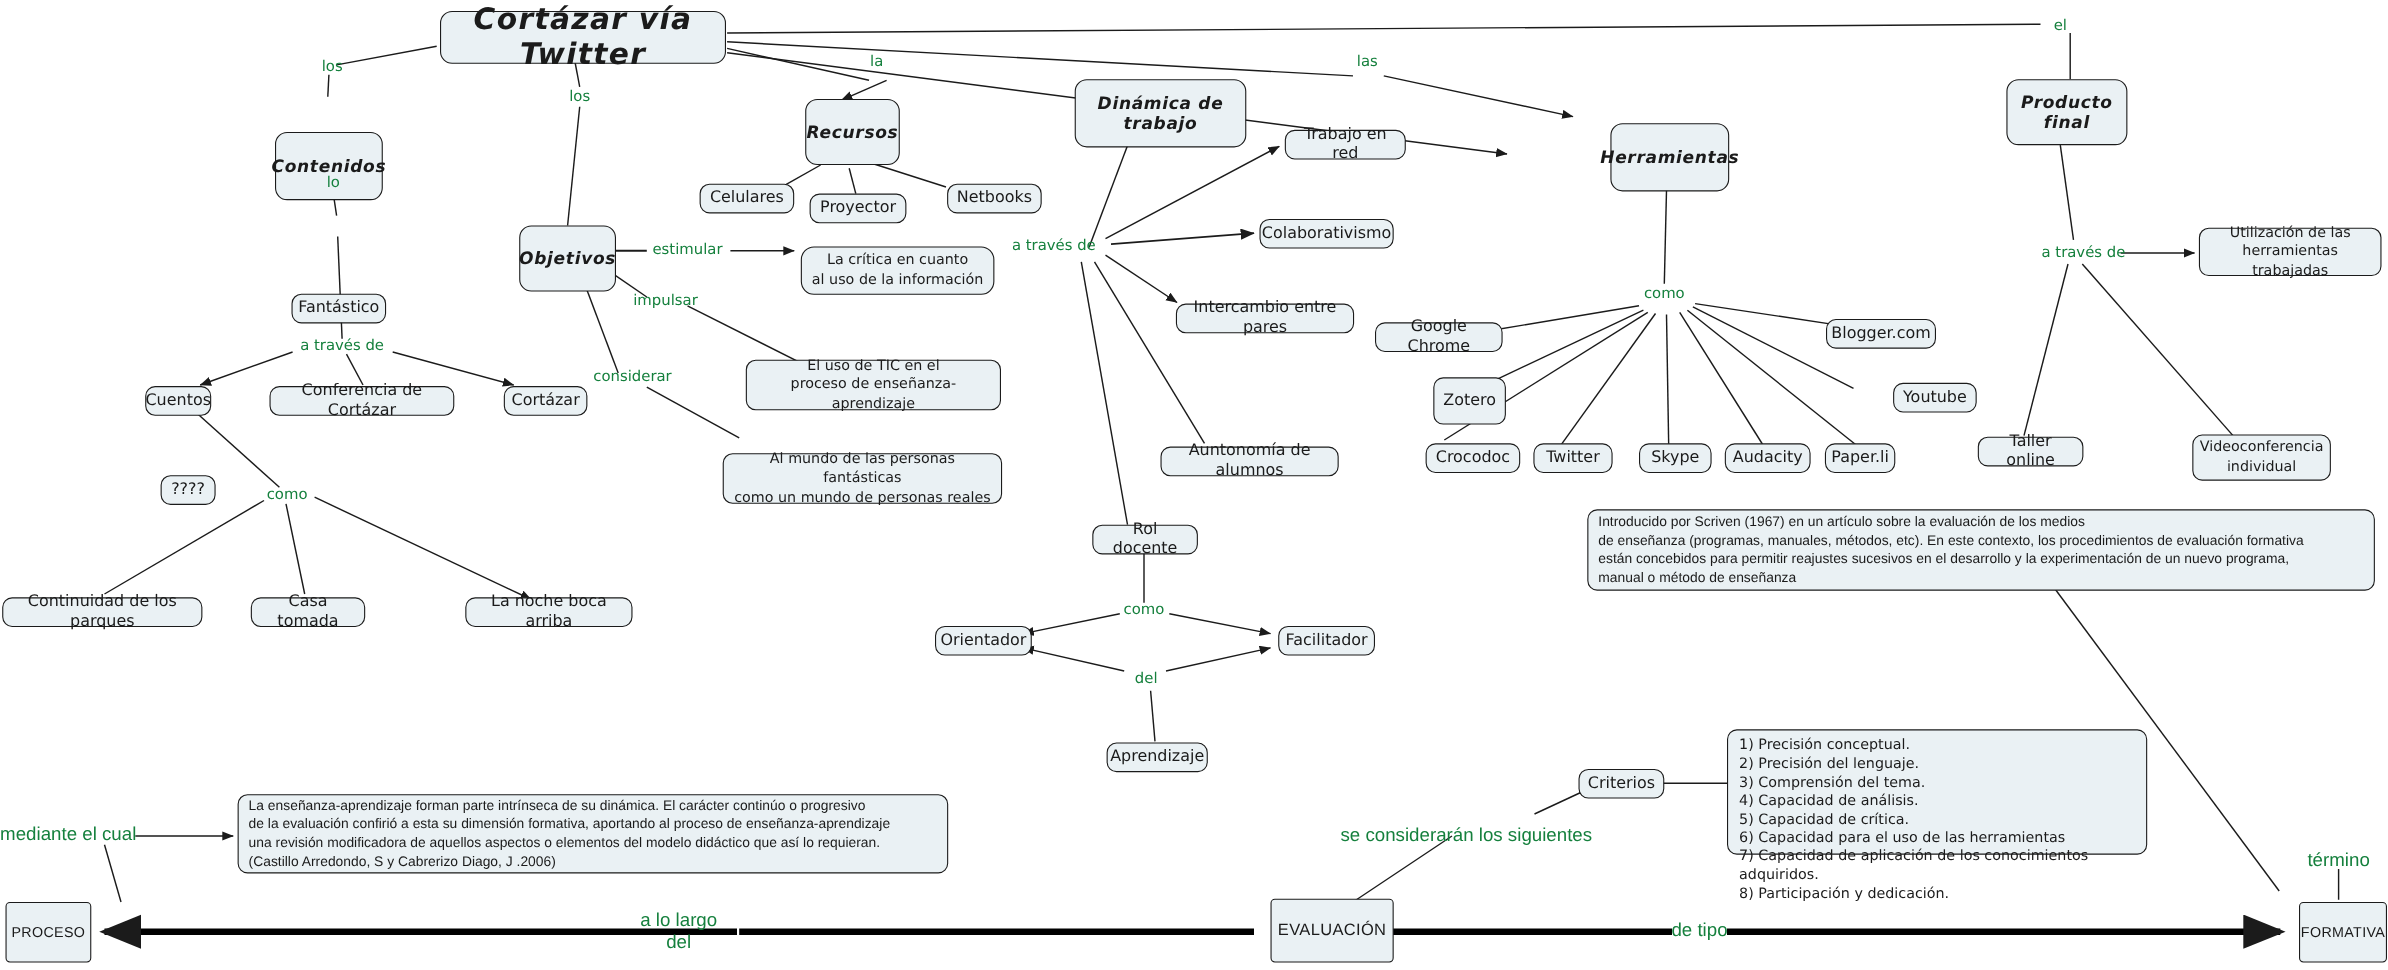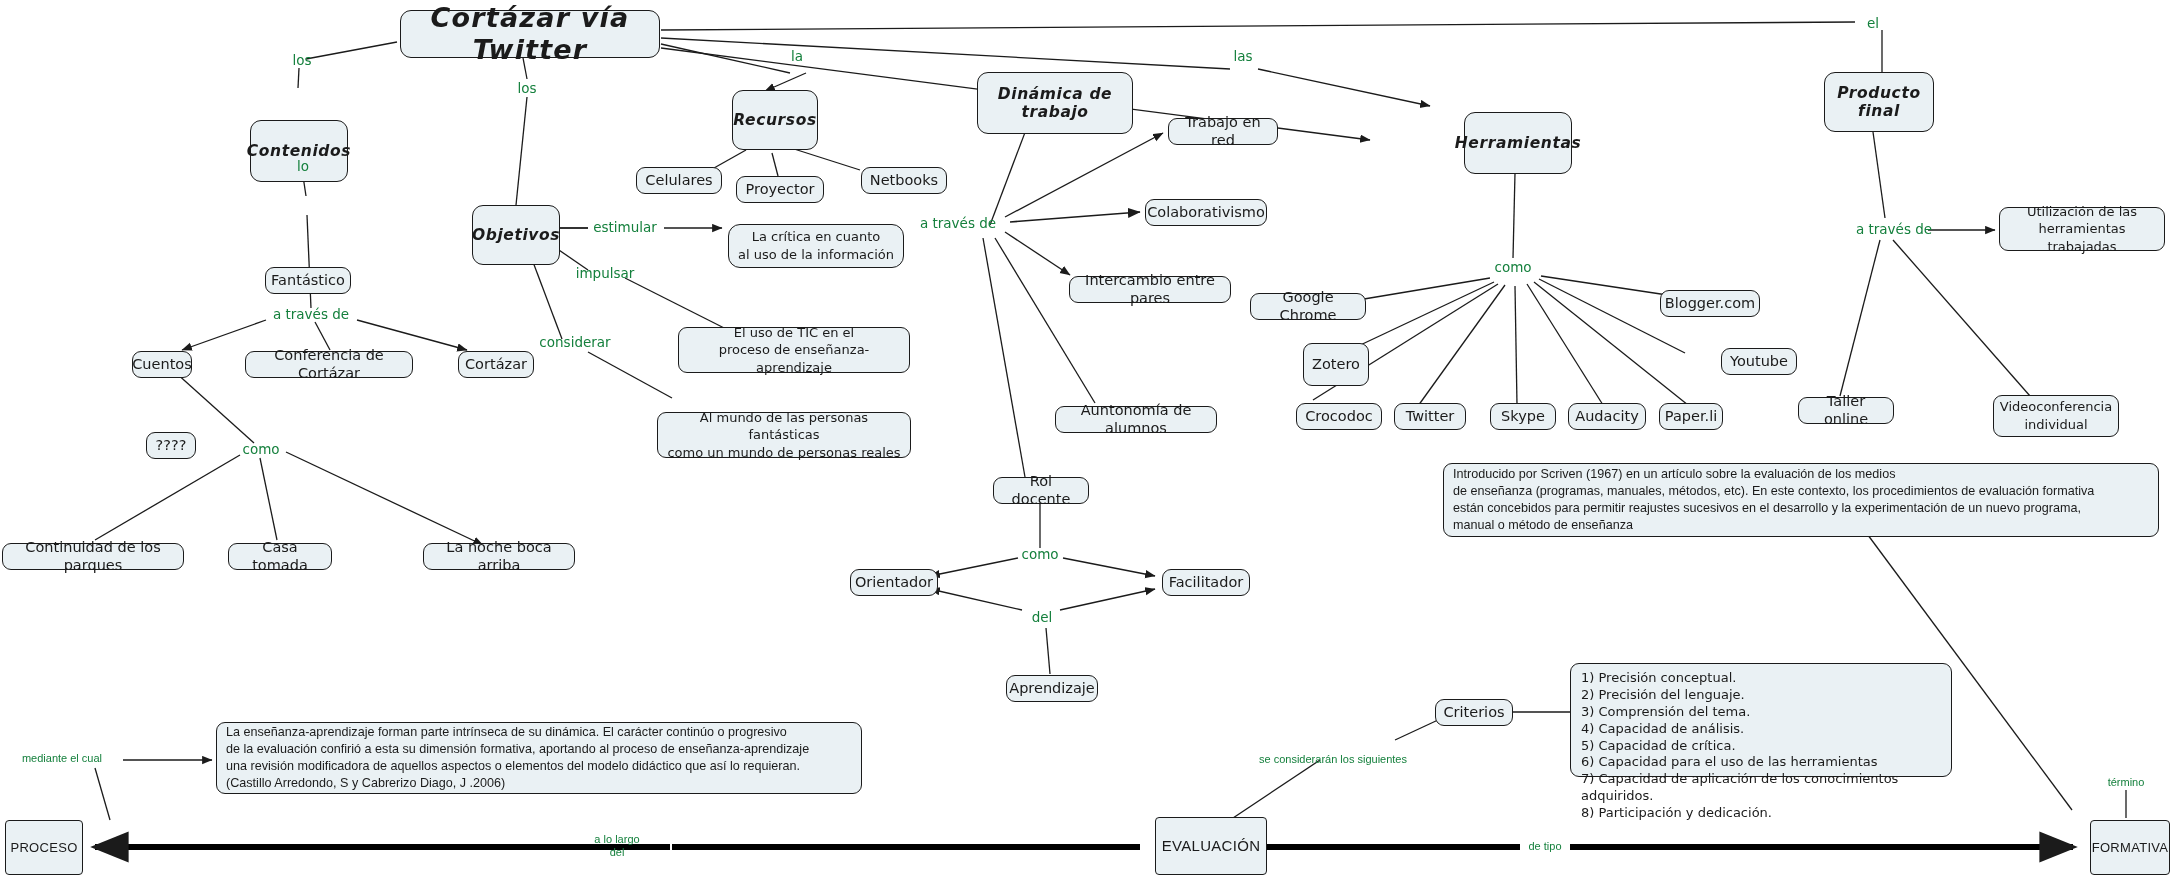--- a/index.html
+++ b/index.html
@@ -86,21 +86,21 @@
     font-size: 13.5px;
     color: #15803d;
     background: transparent;
     white-space: pre-line;
     text-align: center;
     line-height: 1.15;
     transform: translate(-50%, -50%);
   }
   .linklabel.narrow {
     font-family: "Liberation Sans", sans-serif;
-    font-size: 11px;
+    font-size: 17px;
   }
 </style>
 </head>
 <body>
 
 <div id="canvas">
 
   <svg id="edges" viewBox="0 0 2171 882">
     <defs>
       <marker id="arrow" markerWidth="9" markerHeight="9" refX="7.6" refY="3.2" orient="auto" markerUnits="strokeWidth">

